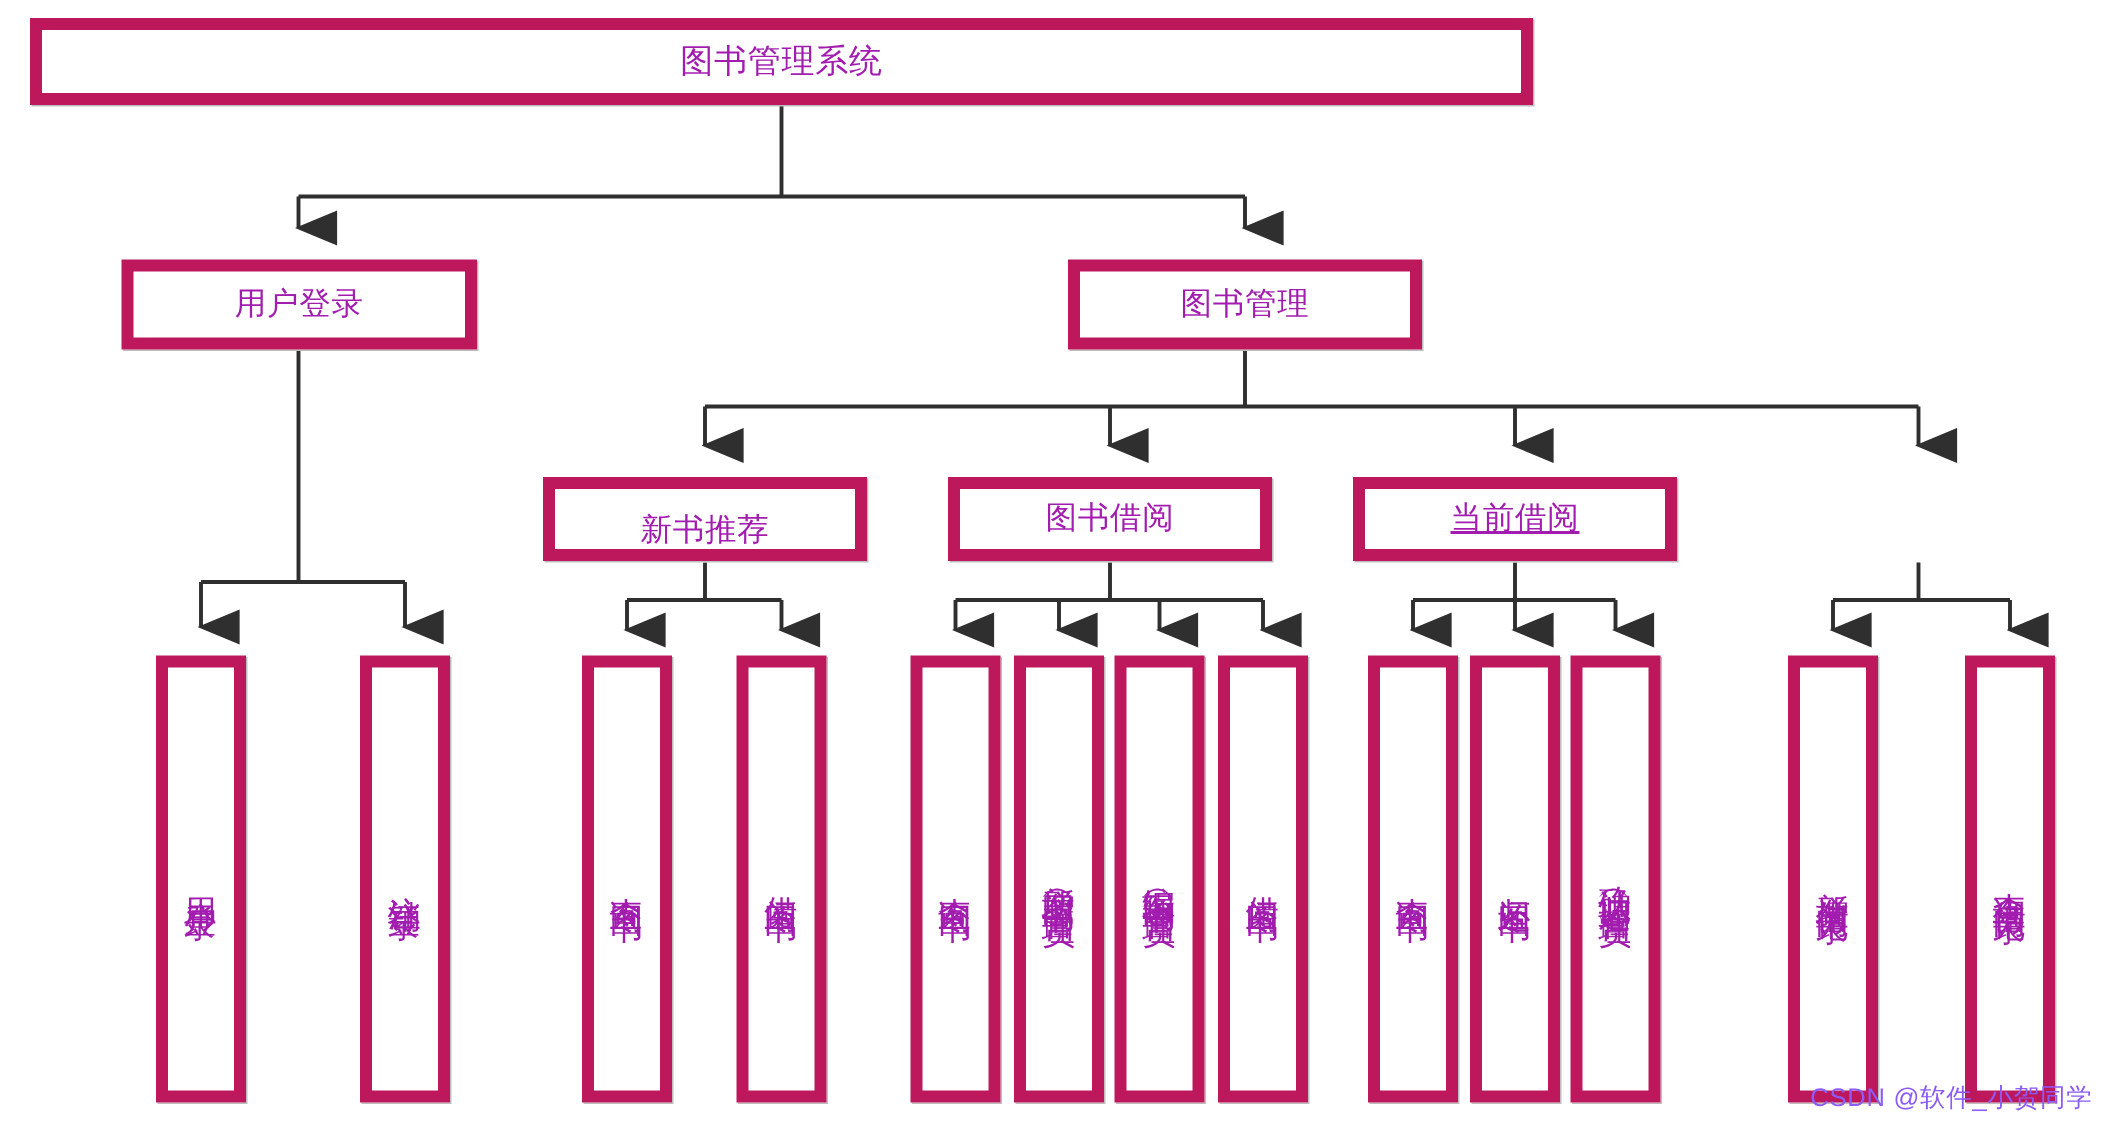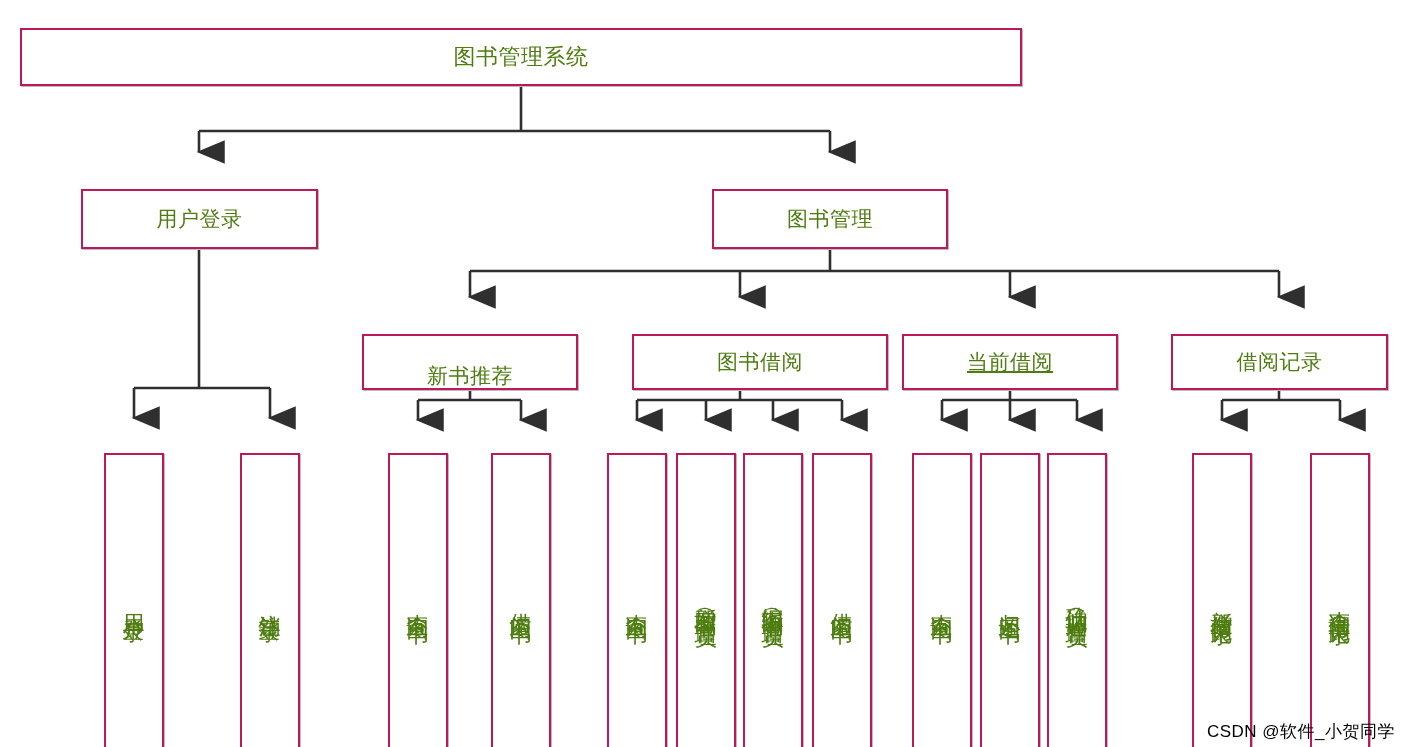--- a/index.html
+++ b/index.html
@@ -21,28 +21,27 @@
     position: absolute;
     left: 0;
     top: 0;
     width: 1405px;
     height: 747px;
     pointer-events: none;
   }
   .node {
     position: absolute;
     box-sizing: border-box;
-    border: 2px solid #be185d;
+    border: 8px solid #be185d;
     background: #ffffff;
     display: flex;
     align-items: center;
     justify-content: center;
-    color: #4d7c0f;
+    color: #a21caf;
     box-shadow: 1px 1px 0 0 #bdbdbd;
-    margin-top: 16px;
   }
   .node .lbl {
     display: block;
     text-align: center;
     line-height: 1.12;
     letter-spacing: 0.5px;
   }
   
   .node.h .lbl {
     font-size: 21px;
@@ -64,21 +63,21 @@
     line-height: 1.05;
     letter-spacing: 3px;
     white-space: nowrap;
     max-height: 100%;
   }
   .watermark {
     position: absolute;
     right: 10px;
     bottom: 4px;
     font-size: 17px;
-    color: #000000;
+    color: #8b5cf6;
     white-space: nowrap;
     letter-spacing: 0.5px;
   }
 </style>
 </head>
 <body>
 
 <div id="canvas">
 
   <svg class="edges" viewBox="0 0 1405 747" xmlns="http://www.w3.org/2000/svg">
@@ -138,29 +137,26 @@
   <div class="node h" style="left:81px; top:173px; width:237px; height:60px;">
     <span class="lbl">用户登录</span>
   </div>
   <div class="node h" style="left:712px; top:173px; width:236px; height:60px;">
     <span class="lbl">图书管理</span>
   </div>
 
   <div class="node h" style="left:362px; top:318px; width:216px; height:56px;align-items:flex-end;">
     <span class="lbl">新书推荐</span>
   </div>
-  <div class="node h" style="left:632px; top:318px; width:256px; height:56px;">
+  <div class="node h" style="left:632px; top:318px; width:216px; height:56px;">
     <span class="lbl">图书借阅</span>
   </div>
   <div class="node h" style="left:902px; top:318px; width:216px; height:56px;text-decoration:underline;">
     <span class="lbl">当前借阅</span>
   </div>
-  <div class="node h" style="left:1171px; top:318px; width:217px; height:56px;">
-    <span class="lbl">借阅记录</span>
-  </div>
 
   <div class="node v" style="left:104px; top:437px; width:60px; height:298px;">
     <span class="lbl">用户登录</span>
   </div>
   <div class="node v" style="left:240px; top:437px; width:60px; height:298px;">
     <span class="lbl">注销登录</span>
   </div>
 
   <div class="node v" style="left:388px; top:437px; width:60px; height:298px;">
     <span class="lbl">查询图书</span>

